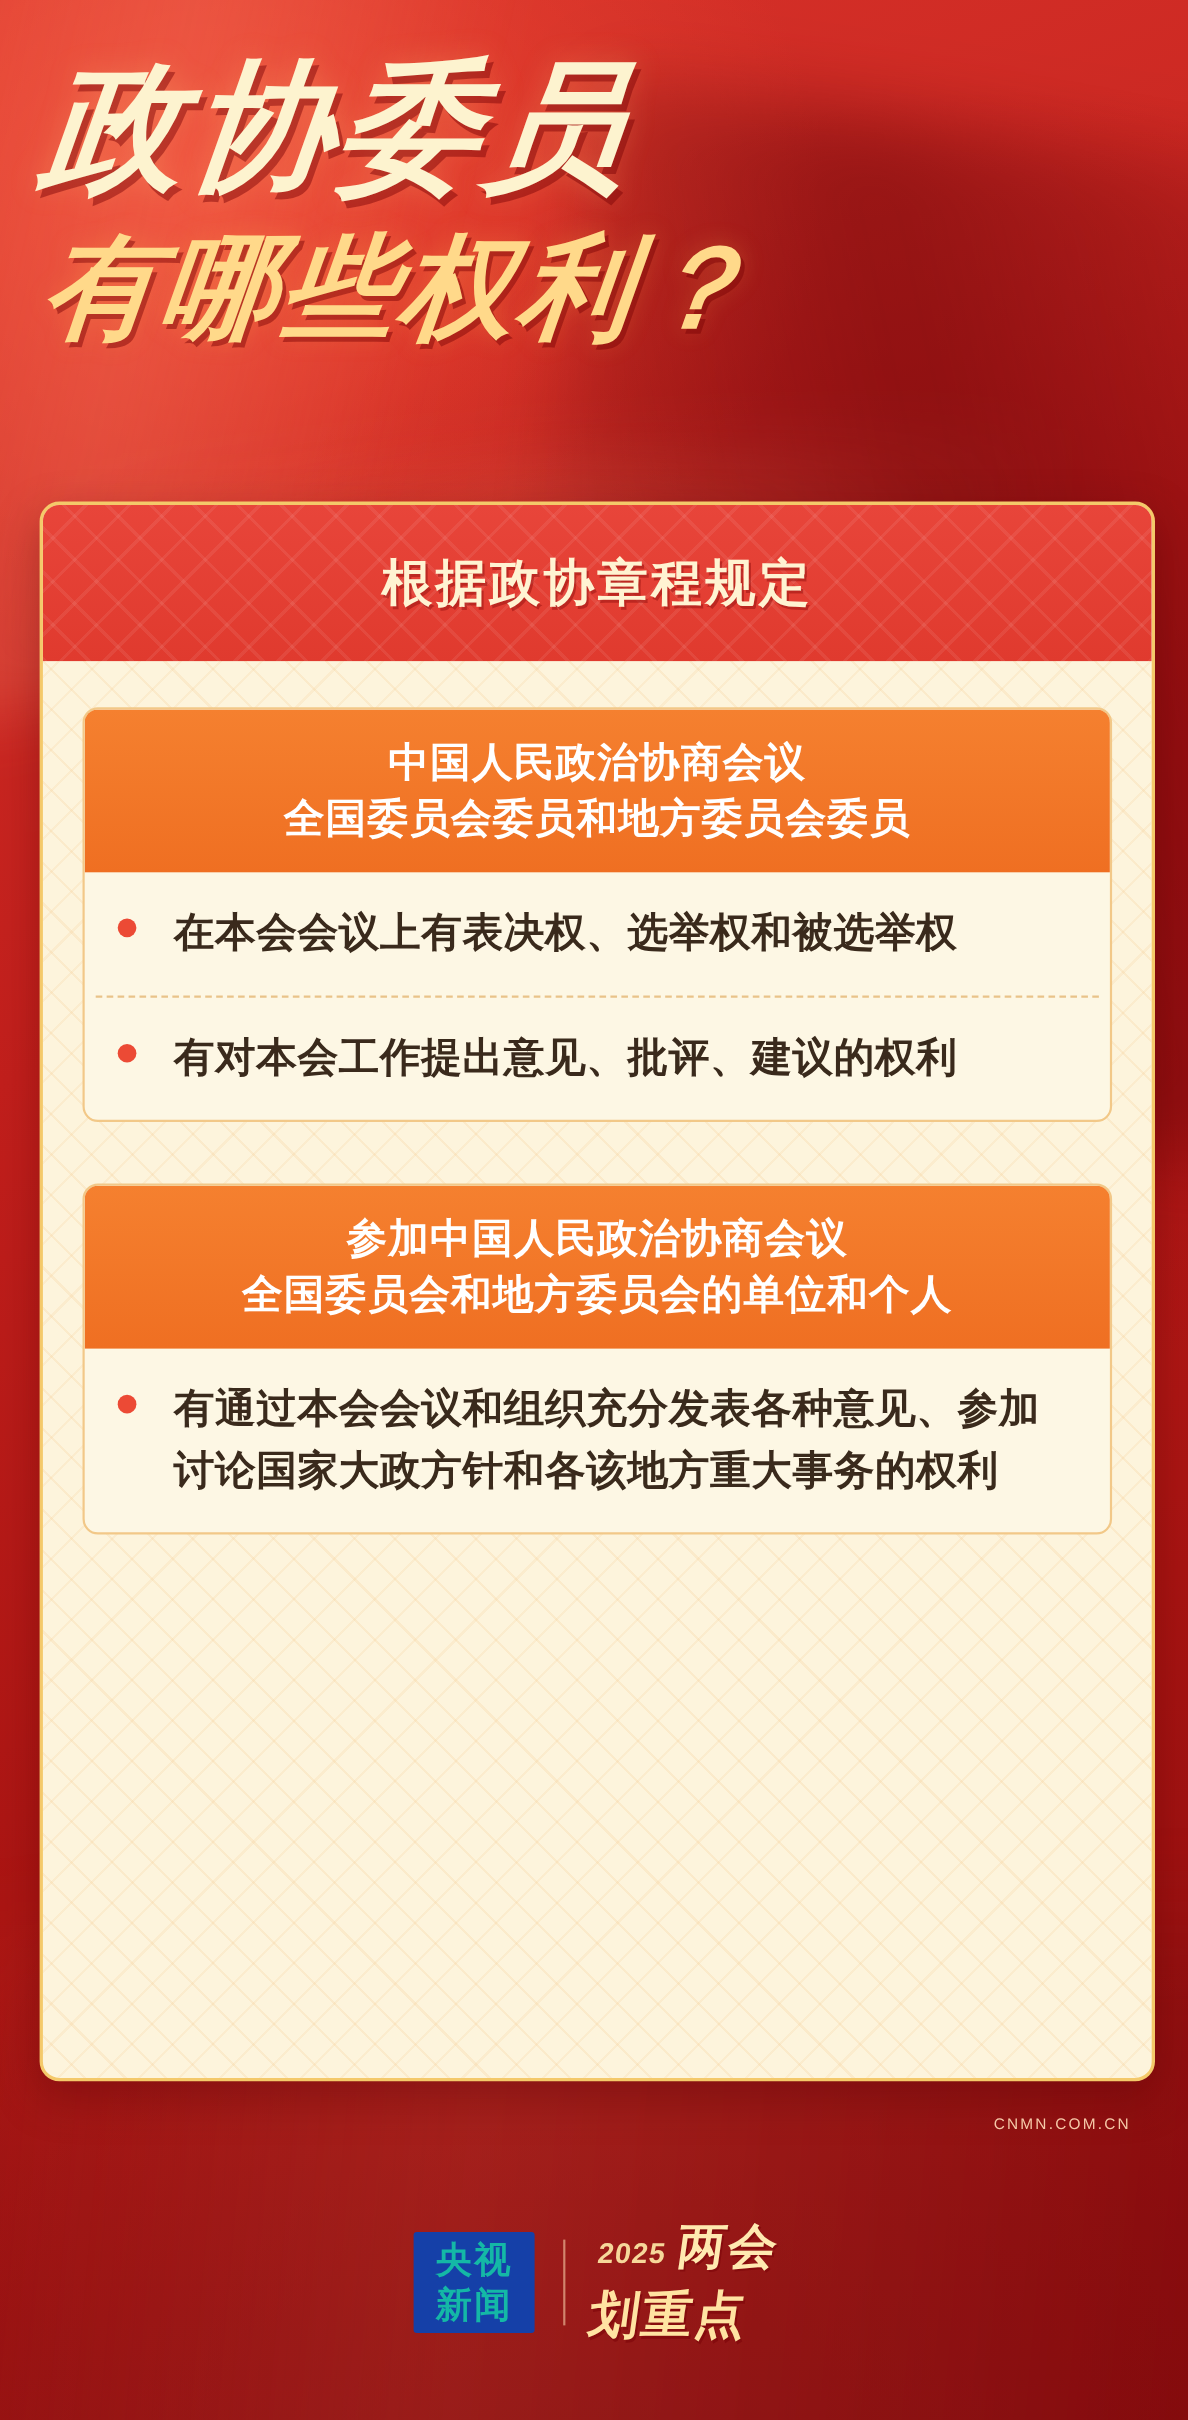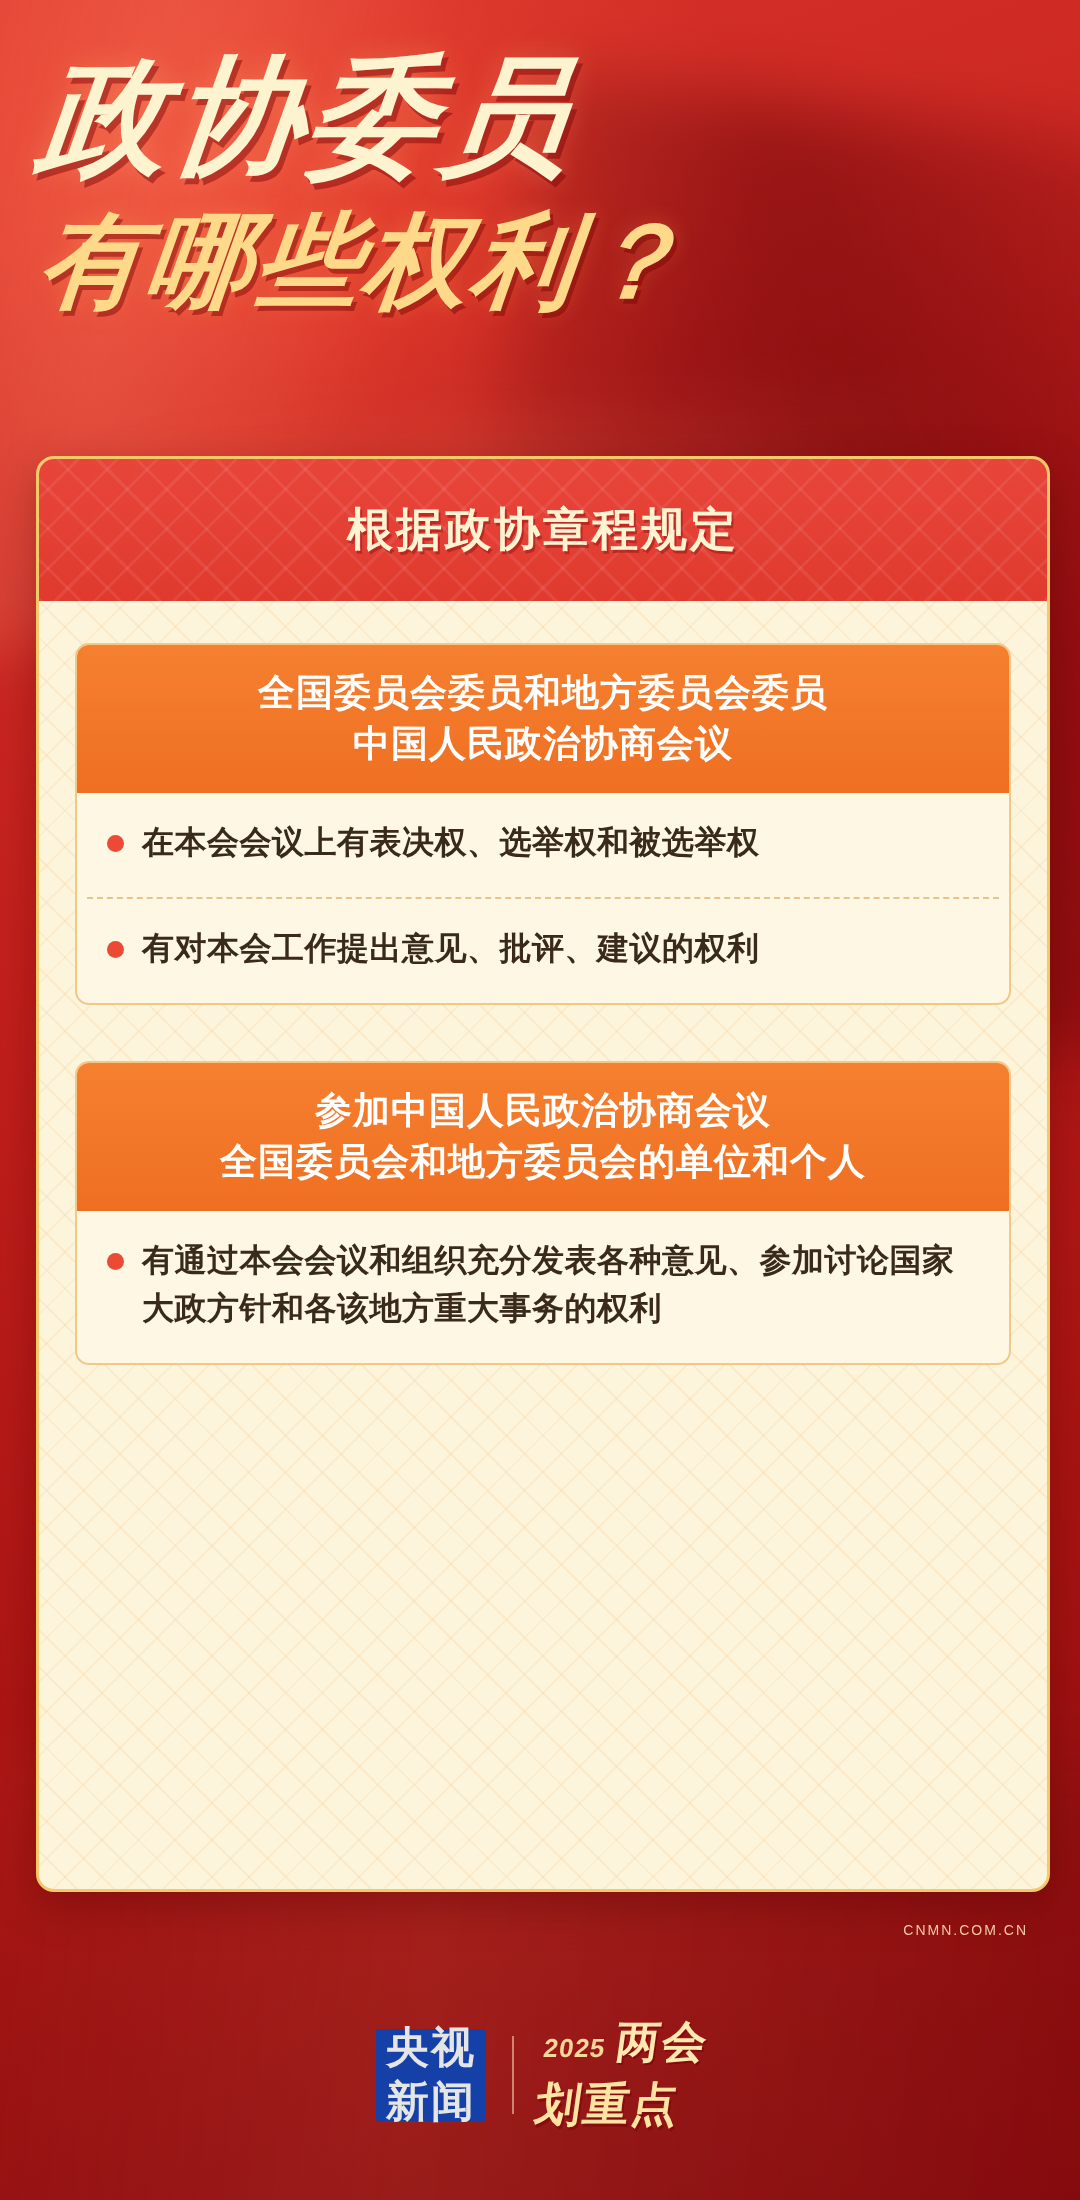--- a/index.html
+++ b/index.html
@@ -175,25 +175,26 @@
   .bullet {
     flex: 0 0 auto;
     width: 17px;
     height: 17px;
     border-radius: 50%;
     background: #ec4a35;
     margin-top: 14px;
   }
   .item-text {
     color: #3a2a1c;
-    font-size: 32px;
+    font-size: 37px;
     line-height: 1.50;
     font-weight: 700;
     letter-spacing: 0.5px;
-    font-family: Liberation Mono, monospace;
+    font-family: Liberation Serif, serif;
+    margin-left: 16px;
   }
 
   
   .site-tag {
     position: absolute;
     top: 1922px;
     right: 52px;
     color: #ffd9b6;
     font-size: 14px;
     letter-spacing: 2px;
@@ -215,22 +216,22 @@
     width: 110px;
     height: 92px;
     background: #1540a8;
     display: flex;
     flex-direction: column;
     align-items: center;
     justify-content: center;
     border-radius: 3px;
   }
   .logo-cctv span {
-    color: #e5e5e5;
-    font-size: 43px;
+    color: #14b8a6;
+    font-size: 33px;
     font-weight: 900;
     line-height: 1.24;
     letter-spacing: 2px;
     font-family: "DejaVu Sans", "Liberation Sans", sans-serif;
   }
   .logo-divider {
     width: 2px;
     height: 78px;
     background: rgba(255,220,180,0.55);
   }
@@ -290,22 +291,22 @@
     <div class="card-texture"></div>
 
     <div class="card-header">
       <div class="card-header-text">根据政协章程规定</div>
     </div>
 
     <div class="card-body">
 
       <div class="section">
         <div class="section-title">
+          <div class="tline">中国人民政治协商会议</div>
           <div class="tline">全国委员会委员和地方委员会委员</div>
-          <div class="tline">中国人民政治协商会议</div>
         </div>
         <div class="items">
           <div class="item">
             <div class="bullet"></div>
             <div class="item-text">在本会会议上有表决权、选举权和被选举权</div>
           </div>
           <div class="item">
             <div class="bullet"></div>
             <div class="item-text">有对本会工作提出意见、批评、建议的权利</div>
           </div>

